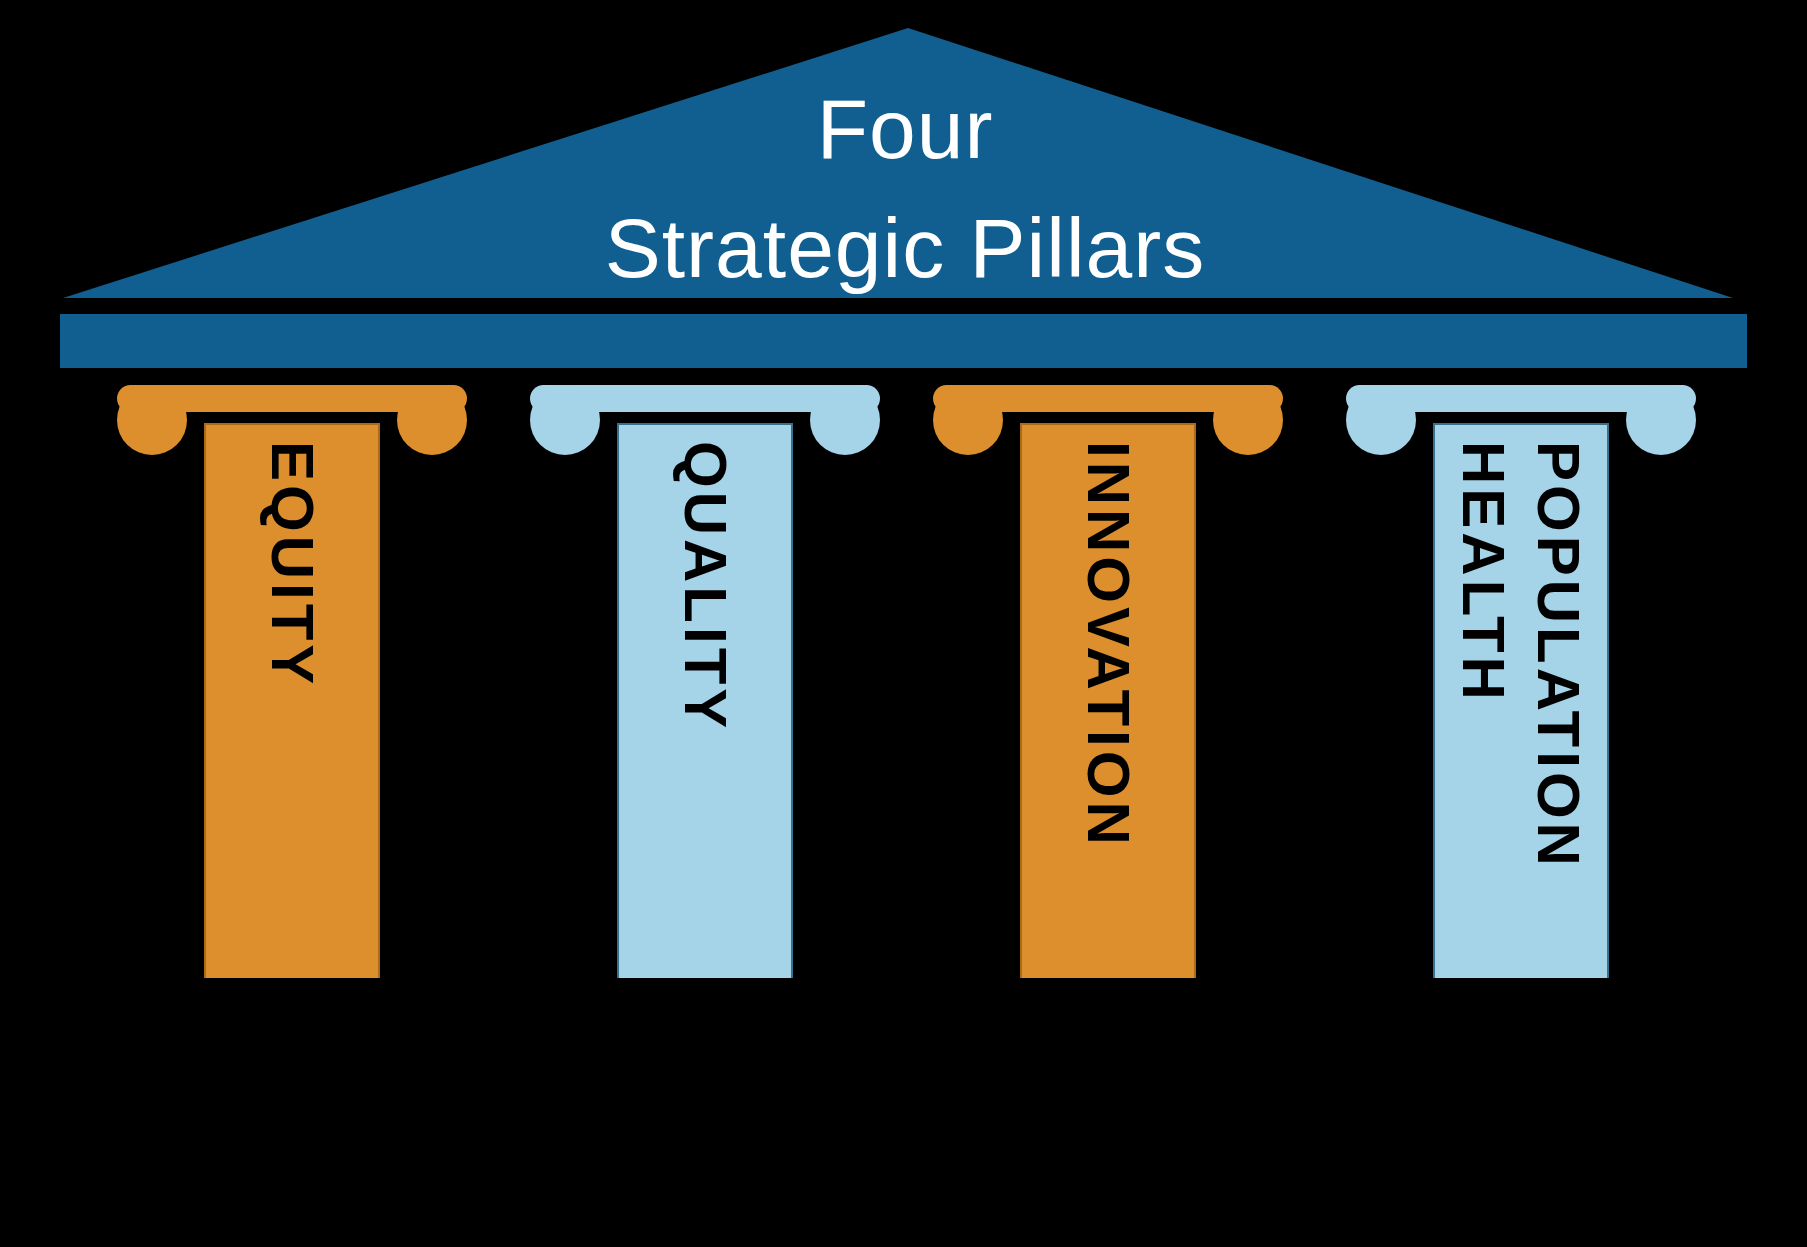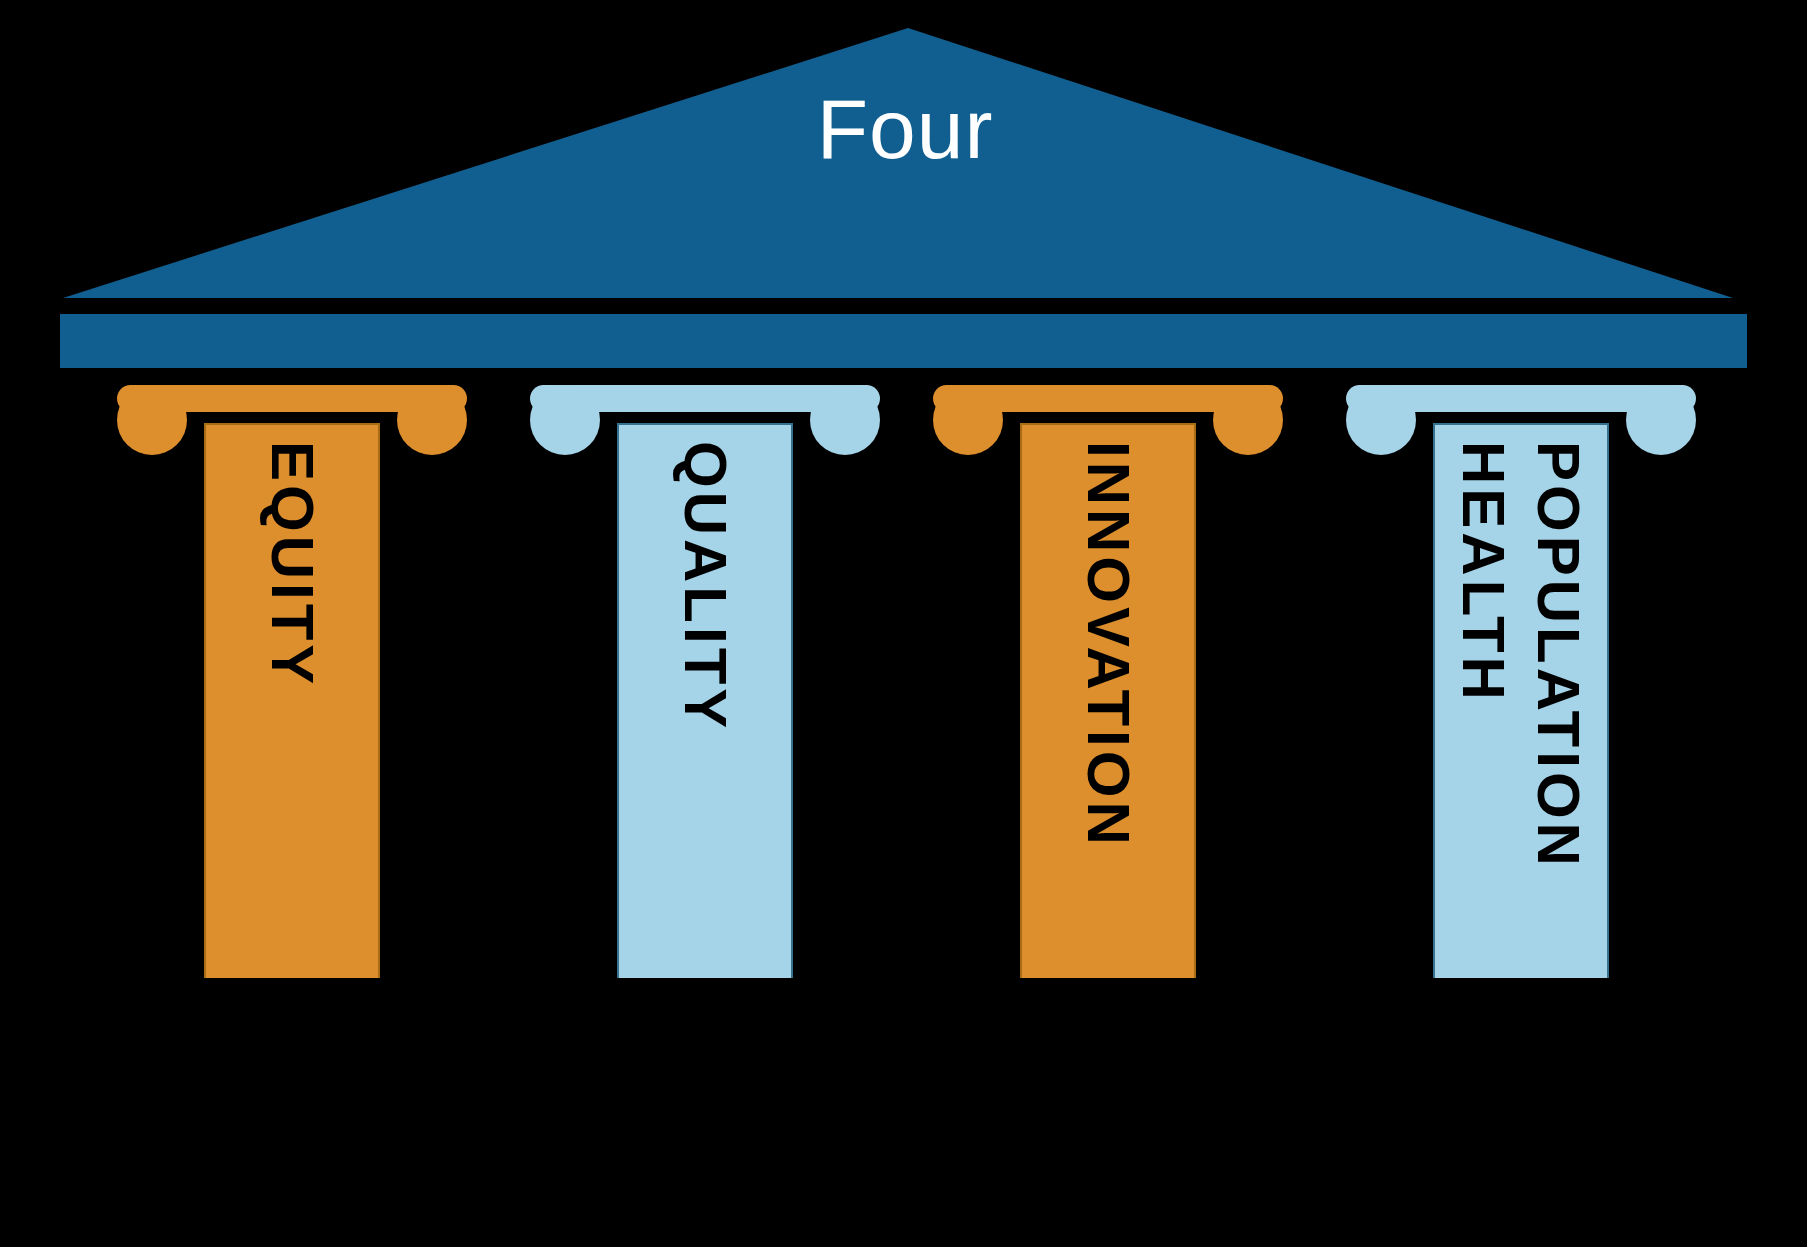--- a/index.html
+++ b/index.html
@@ -83,20 +83,21 @@
 </style>
 </head>
 <body>
 
 <div class="scene">
 
   <div class="pediment"></div>
 
   <div class="pediment-title">
     <div>Four</div>
+    <div>Strategic Pillars</div>
   </div>
 
   <div class="entablature"></div>
 
   <div class="pillar orange" style="left:117px">
     <div class="cap-bar"></div>
     <div class="volute vl"></div>
     <div class="volute vr"></div>
     <div class="shaft"></div>
     <div class="label-wrap">

